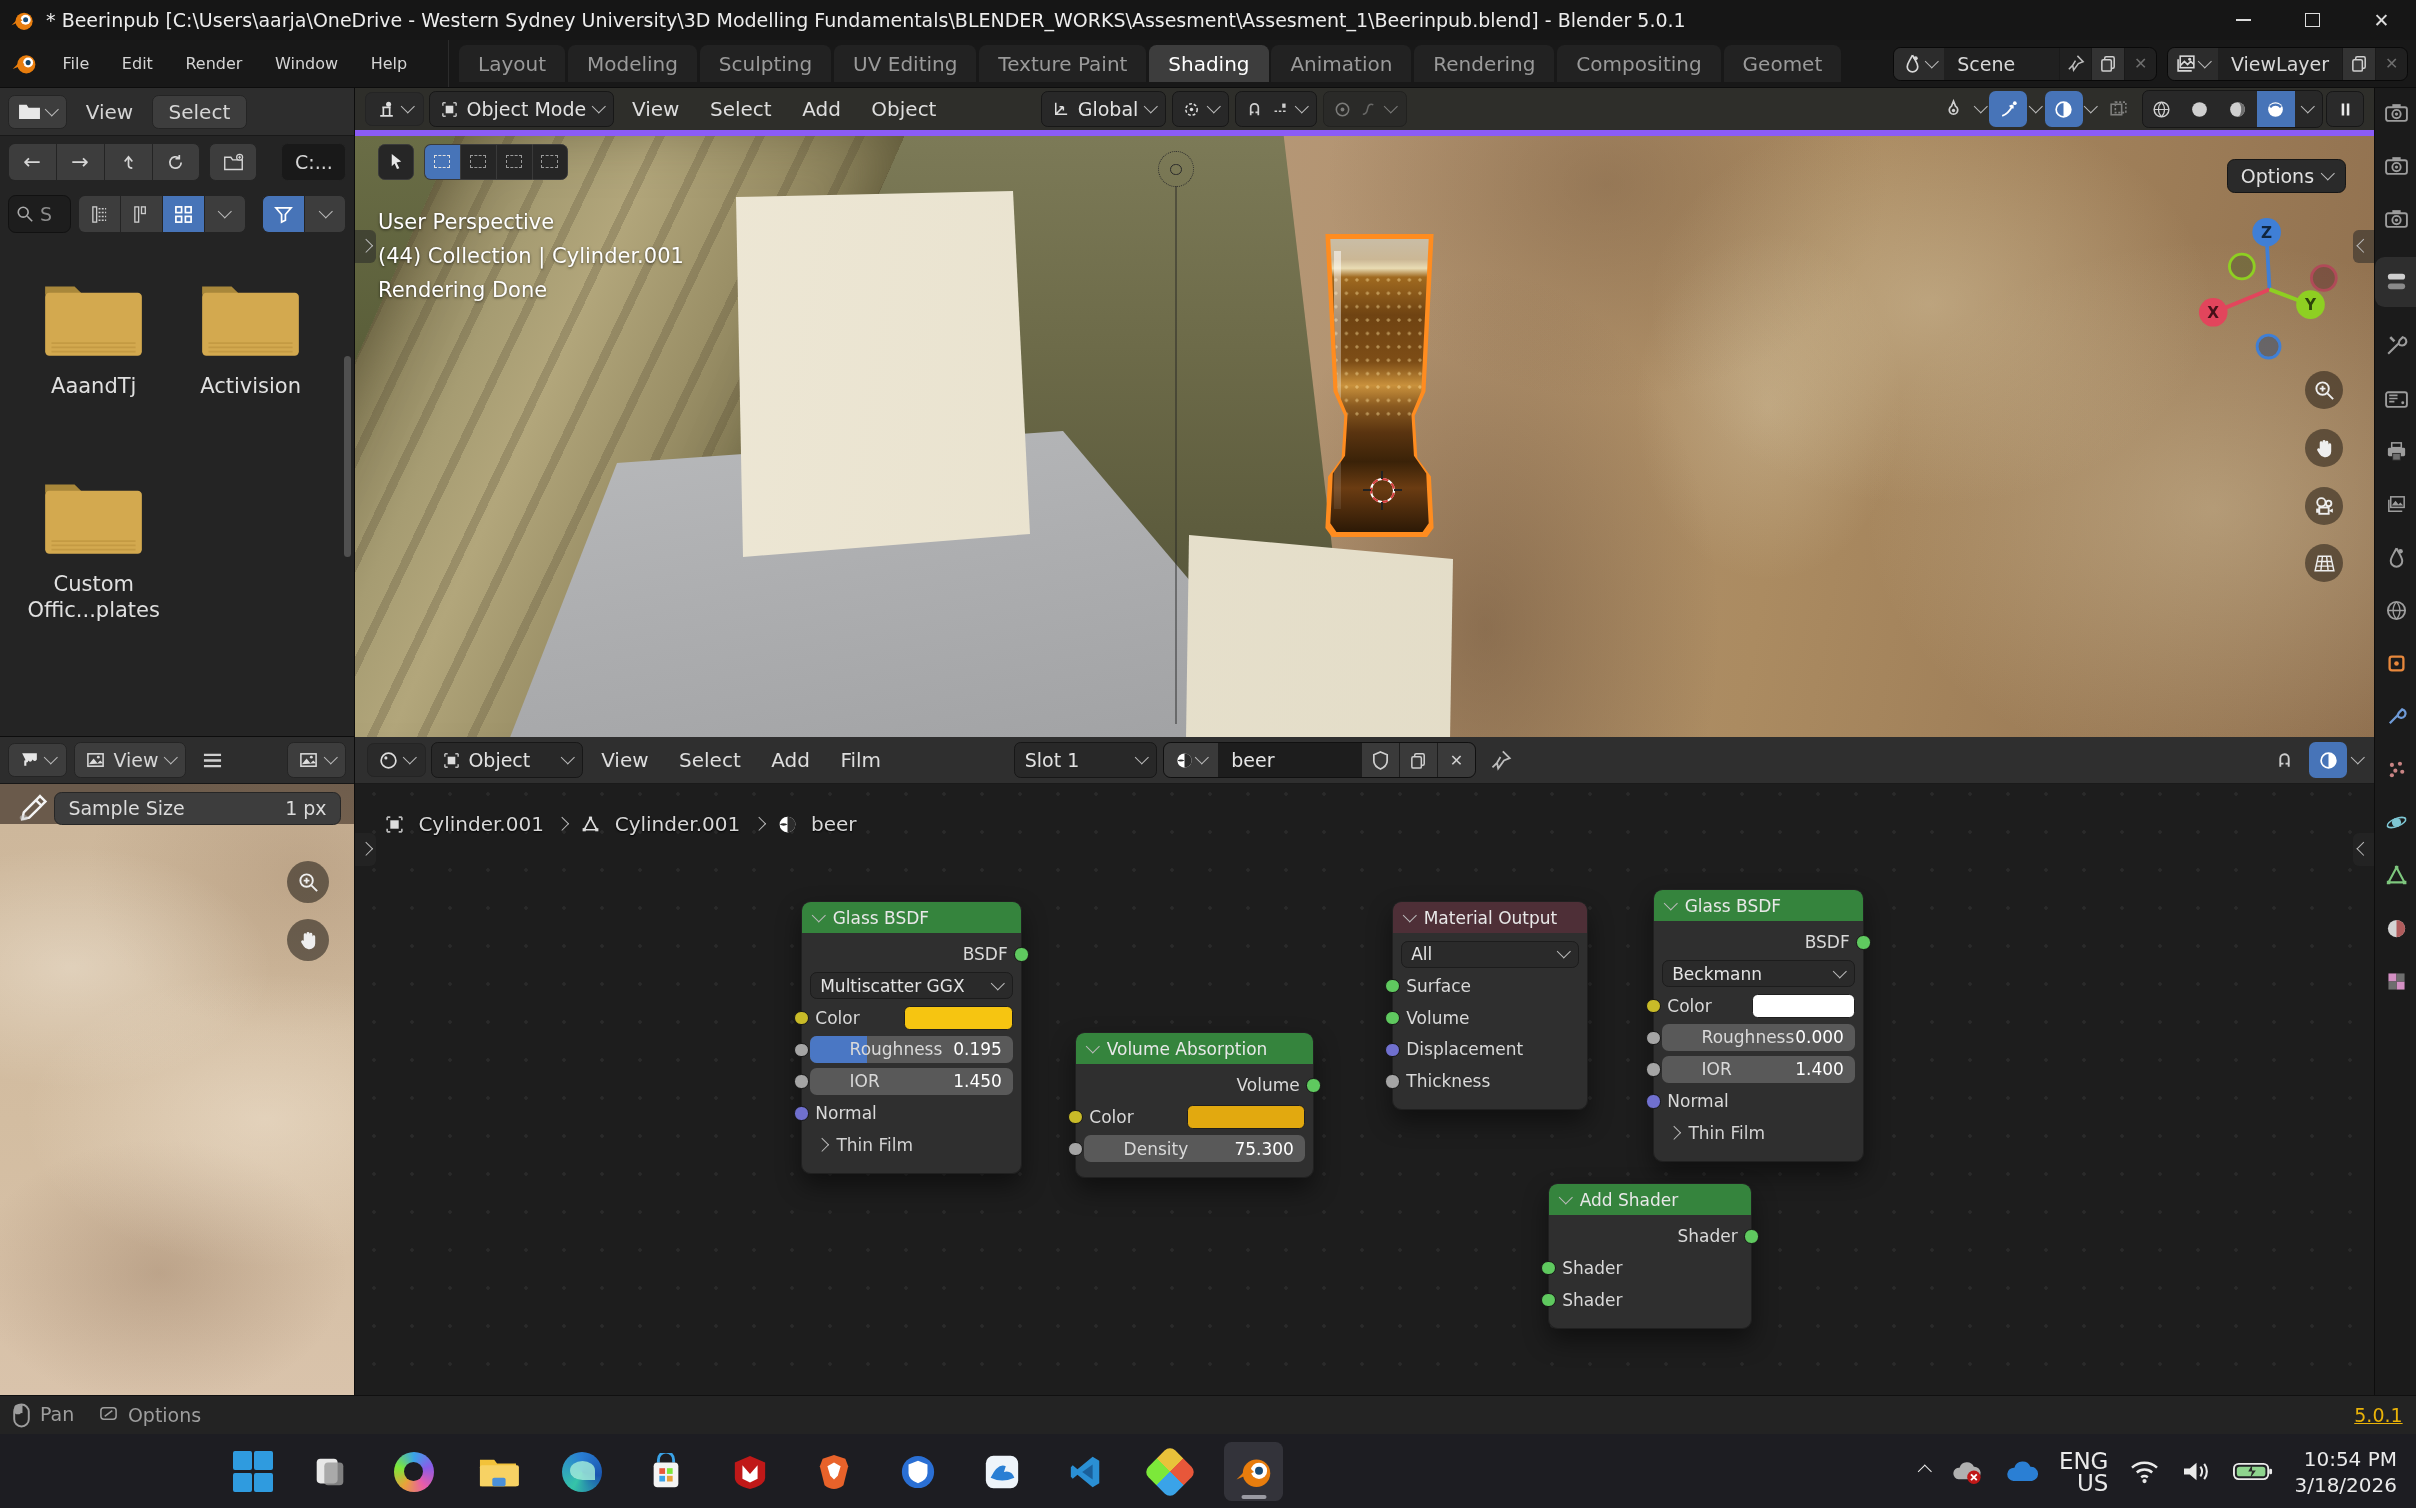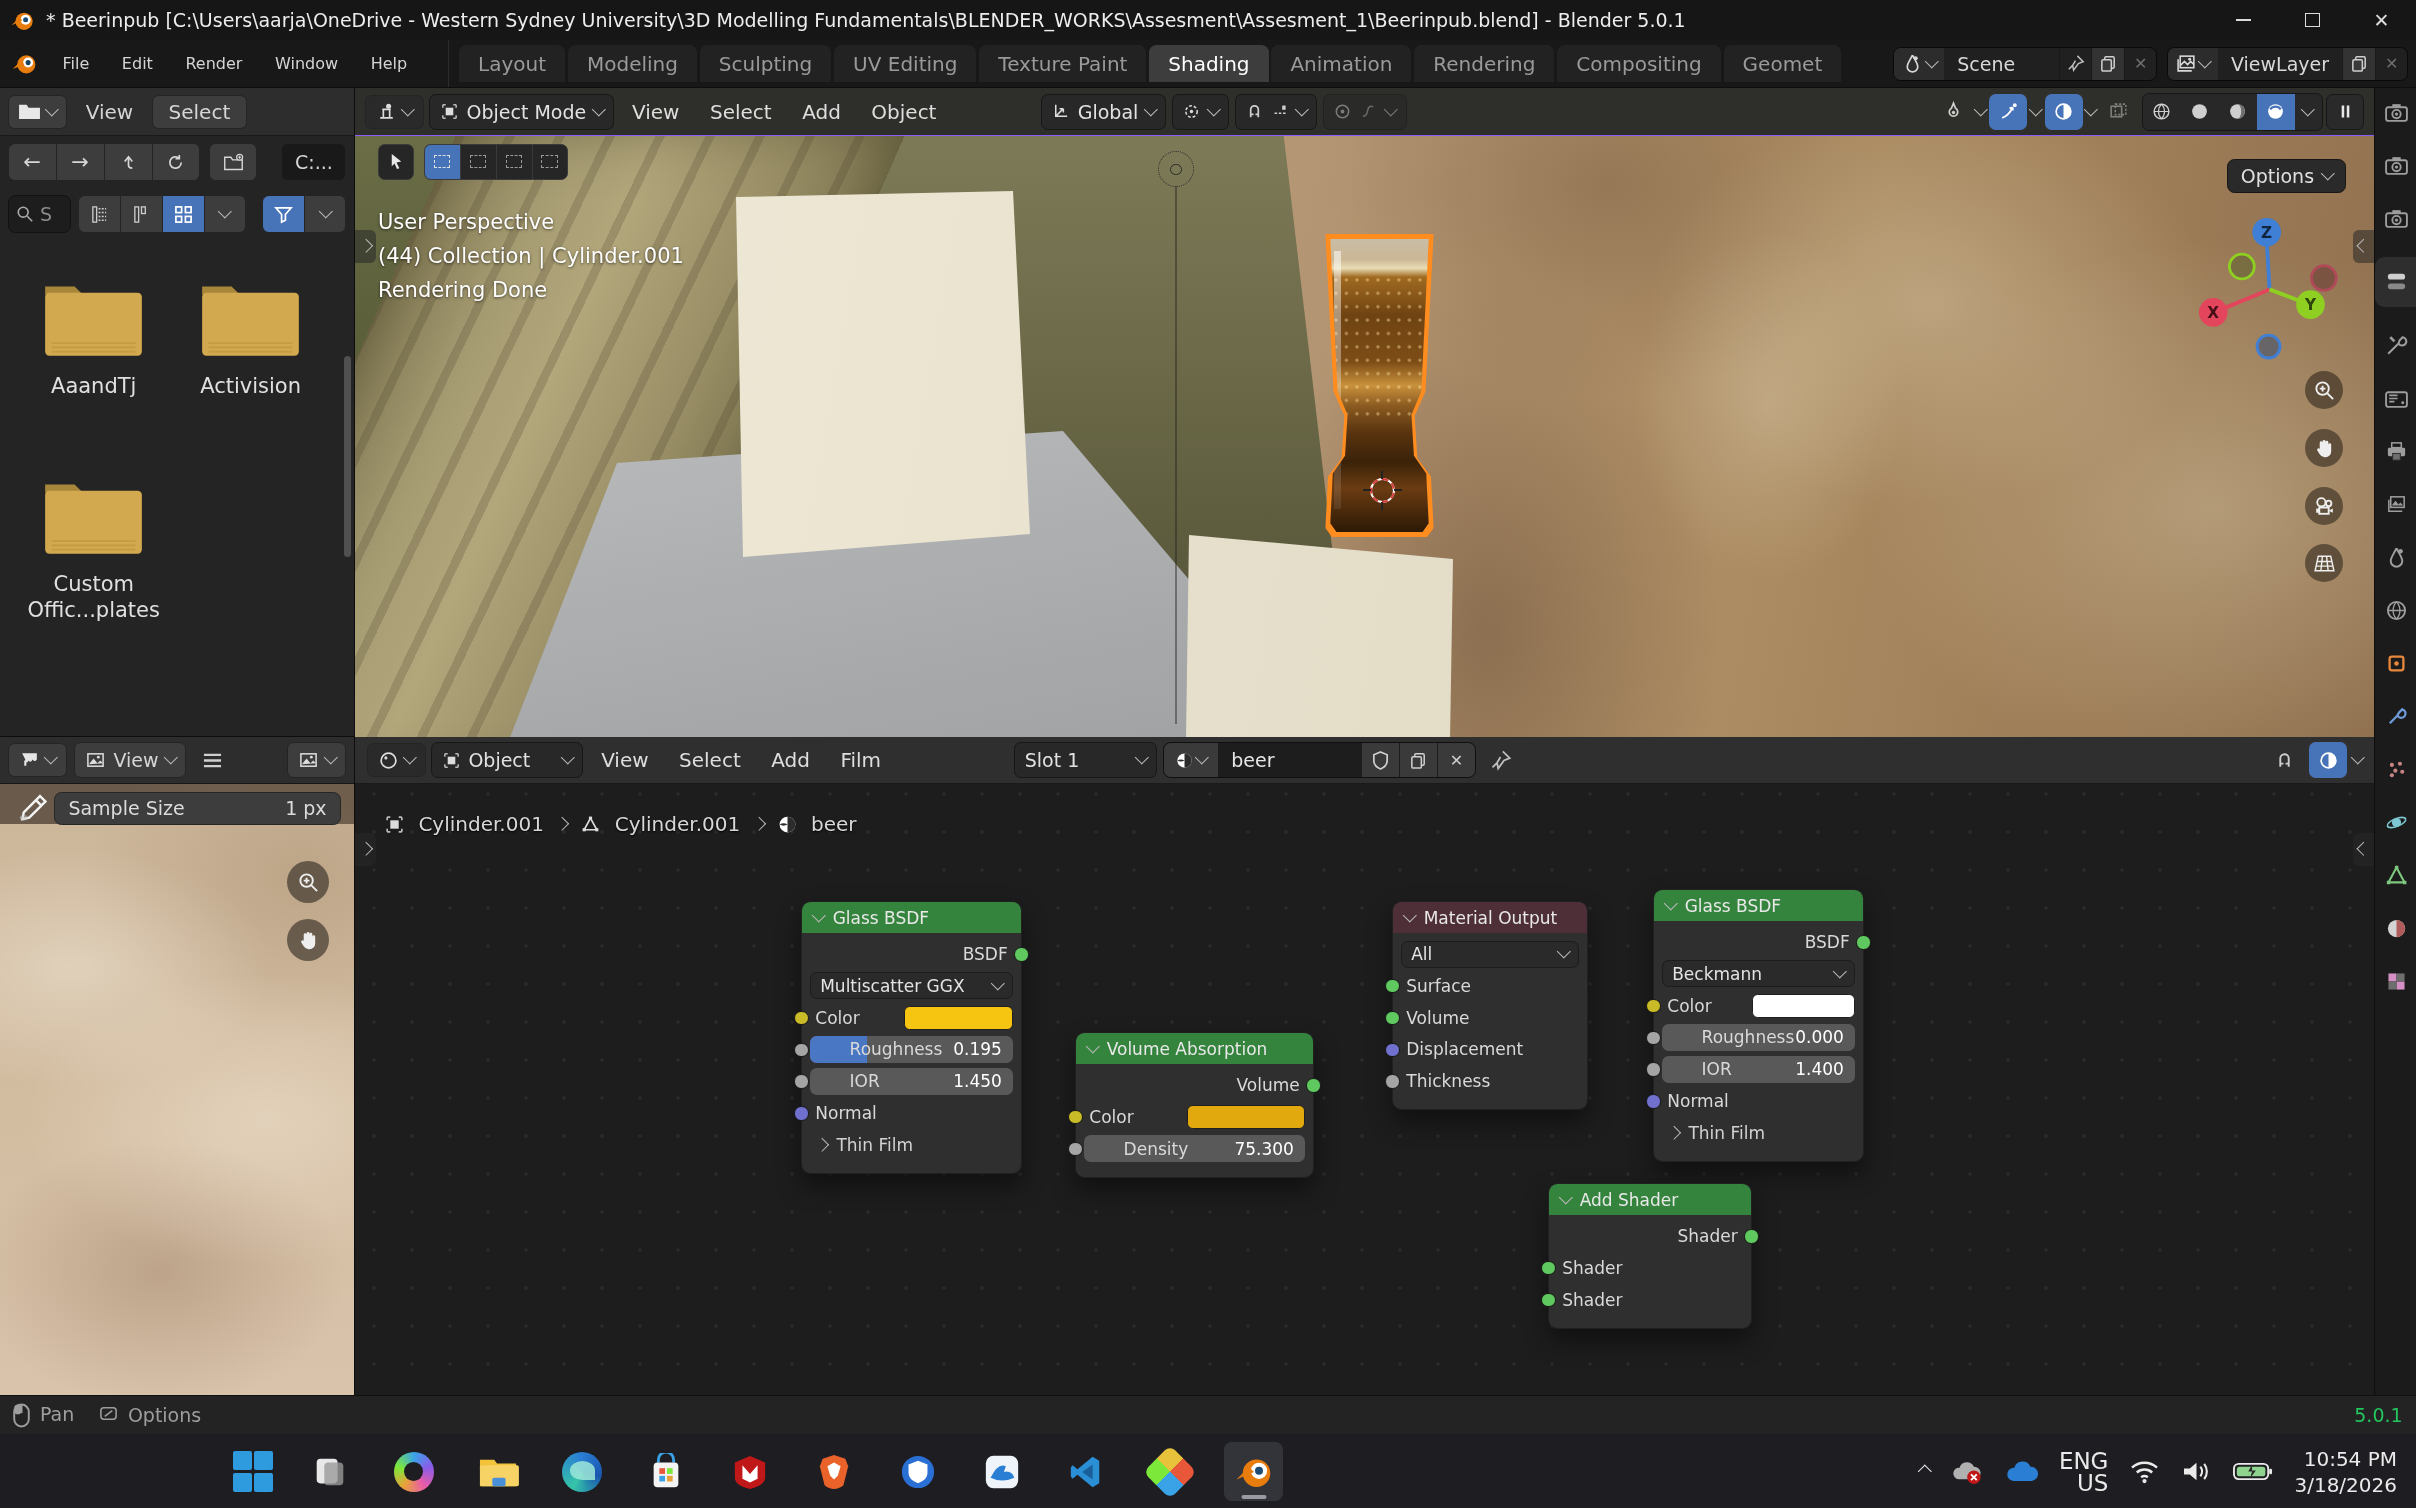--- a/index.html
+++ b/index.html
@@ -64,21 +64,21 @@
   .dispgrp .btn:last-child { border-radius:0 6.7px 6.7px 0; border-right:1px solid #242424; }
   .btn.blue { background:#4774b8; color:#fff; }
   .fb-grid { display:grid; grid-template-columns:1fr 1fr; padding:38px 25px 0 15.3px; row-gap:76px; }
   .fold { display:flex; flex-direction:column; align-items:center; gap:13.4px; }
   .fold svg { width:107px; height:82px; }
   .fold .flabel { color:#e0e0e0; font-size:21px; text-align:center; line-height:1.25; max-width:153px; }
   .fb-scroll { position:absolute; right:2.9px; top:268px; width:6.7px; height:201px; background:#505050; border-radius:3.8px; }
 
   
   .viewport { height:649px; position:relative; background:#444; overflow:hidden; }
-  .vhead { position:absolute; left:0; top:0; right:0; height:48px; background:rgba(46,46,42,.96); display:flex; align-items:center; gap:5.7px; padding:0 9.6px; z-index:30; border-bottom:1px solid #8b5cf6; }
+  .vhead { position:absolute; left:0; top:0; right:0; height:48px; background:rgba(46,46,42,.96); display:flex; align-items:center; gap:5.7px; padding:0 9.6px; z-index:30; border-bottom:6px solid #8b5cf6; }
   .vmenu { color:#dedede; font-size:20px; padding:0 12.4px; }
   .dd { display:flex; align-items:center; gap:7.6px; background:#282828; border:1px solid #171717; border-radius:6.7px; height:36px; padding:0 9.6px; color:#e2e2e2; font-size:19px; }
   .iconbtn { width:38px; height:36px; background:transparent; border-radius:6.7px; display:flex; align-items:center; justify-content:center; color:#c9c9c9; }
   .iconbtn.on { background:#4774b8; color:#fff; }
   .shadegrp { display:flex; background:#282828; border-radius:6.7px; border:1px solid #171717; overflow:hidden; }
   .shadegrp .iconbtn { border-radius:0; }
   .scene { position:absolute; left:0; top:48px; right:0; bottom:0; background:linear-gradient(180deg,#7c7a57,#6d6b49 35%,#5e5d3e 65%,#50513490); overflow:hidden; }
   .road { position:absolute; left:105px; top:-9.6px; width:449px; height:669px; transform:skewX(-24deg); transform-origin:top;
     background:linear-gradient(90deg,#857c57,#a69c72 25%,#b2a67b 45%,#9b9067 75%,#7f7752);
     box-shadow:inset 0 0 57px rgba(60,55,30,.5); }
@@ -172,21 +172,21 @@
   .samplebar .v { margin-left:auto; }
   .eyedrop { position:absolute; left:17px; top:55px; width:32.5px; height:32.5px; color:#f2f2f2; z-index:5; }
   .iecirc { position:absolute; left:287px; width:42px; height:42px; border-radius:50%; background:rgba(30,26,20,.55); display:flex; align-items:center; justify-content:center; color:#eee; z-index:5; }
 
   
   .pico { width:29px; height:29px; display:flex; align-items:center; justify-content:center; color:#9d9d9d; flex:none; }
   .pico.activetab { width:43px; height:50px; background:#2e2e2e; border-radius:9.6px 0 0 9.6px; }
 
   
   .statusbar { height:39px; background:#232323; border-top:1px solid #101010; display:flex; align-items:center; color:#9e9e9e; font-size:19px; padding:0 13.4px; gap:25px; }
-  .statusbar .ver { margin-left:auto; color:#22c55e; }
+  .statusbar .ver { margin-left:auto; color:#eab308;text-decoration:underline; }
 
   
   .taskbar { height:75px; background:#1d1d22; display:flex; align-items:center; }
   .tb-start { width:44px; height:44px; margin-left:231px; display:grid; grid-template-columns:19px 19px; grid-template-rows:19px 19px; gap:2.9px; align-content:center; justify-content:center; }
   .tb-start div { background:#2f9bdf; border-radius:1.9px; }
   .tb-search { width:388px; height:54px; margin-left:38px; background:#2c2c31; border:1px solid #45454a; border-radius:27px; display:flex; align-items:center; padding:0 19px; gap:13.4px; color:#c9c9c9; font-size:21px; }
   .blossom { margin-left:auto; width:50px; height:46px; }
   .tbi { width:59px; height:59px; margin-left:25px; display:flex; align-items:center; justify-content:center; border-radius:7.6px; position:relative; flex:none; }
   .tbi.active { background:#33333a; }
   .tbi.active::after { content:""; position:absolute; bottom:1.9px; left:50%; transform:translateX(-50%); width:25px; height:3.8px; border-radius:2.9px; background:#9a9aa2; }

